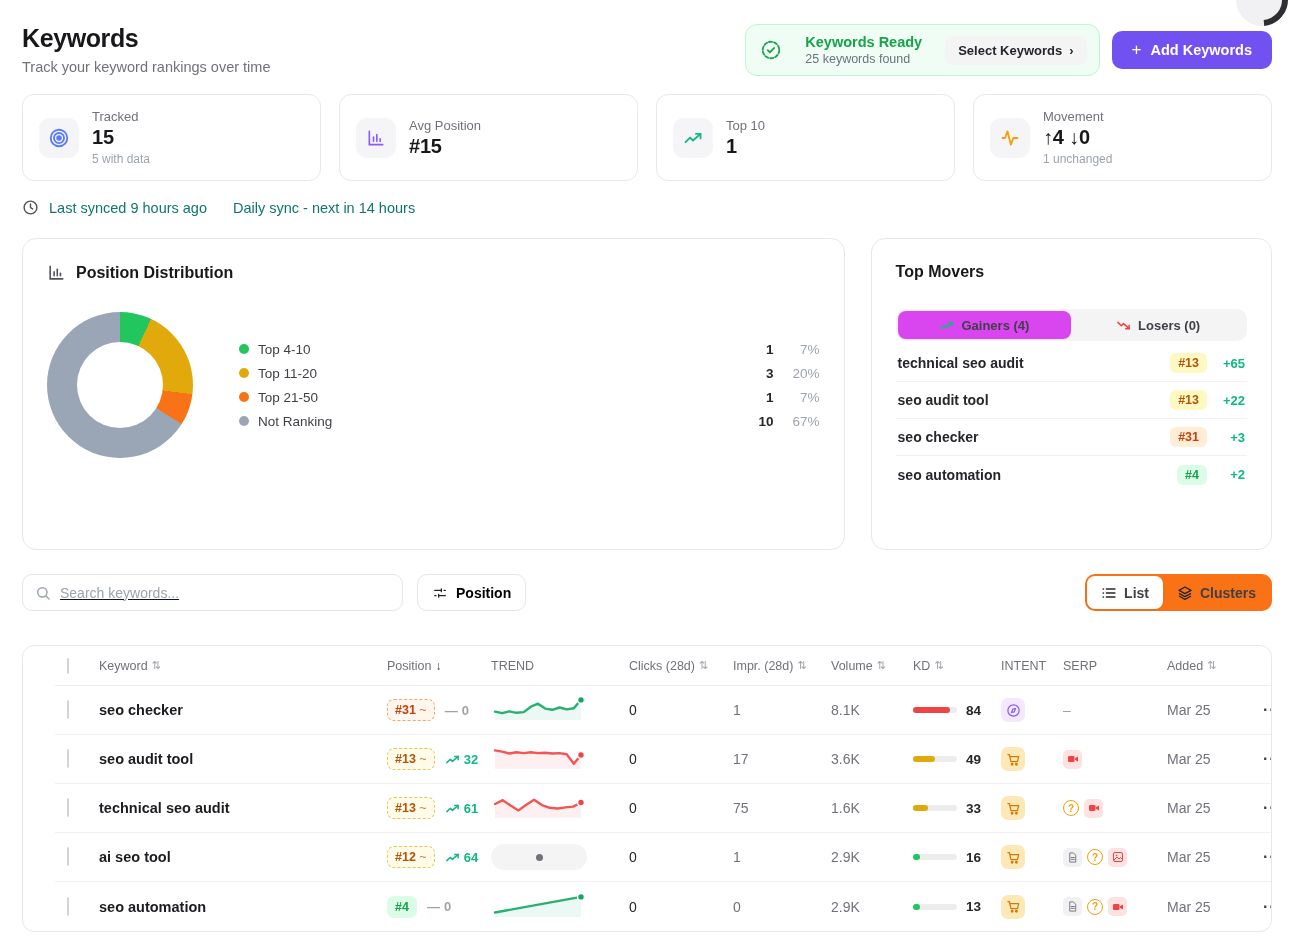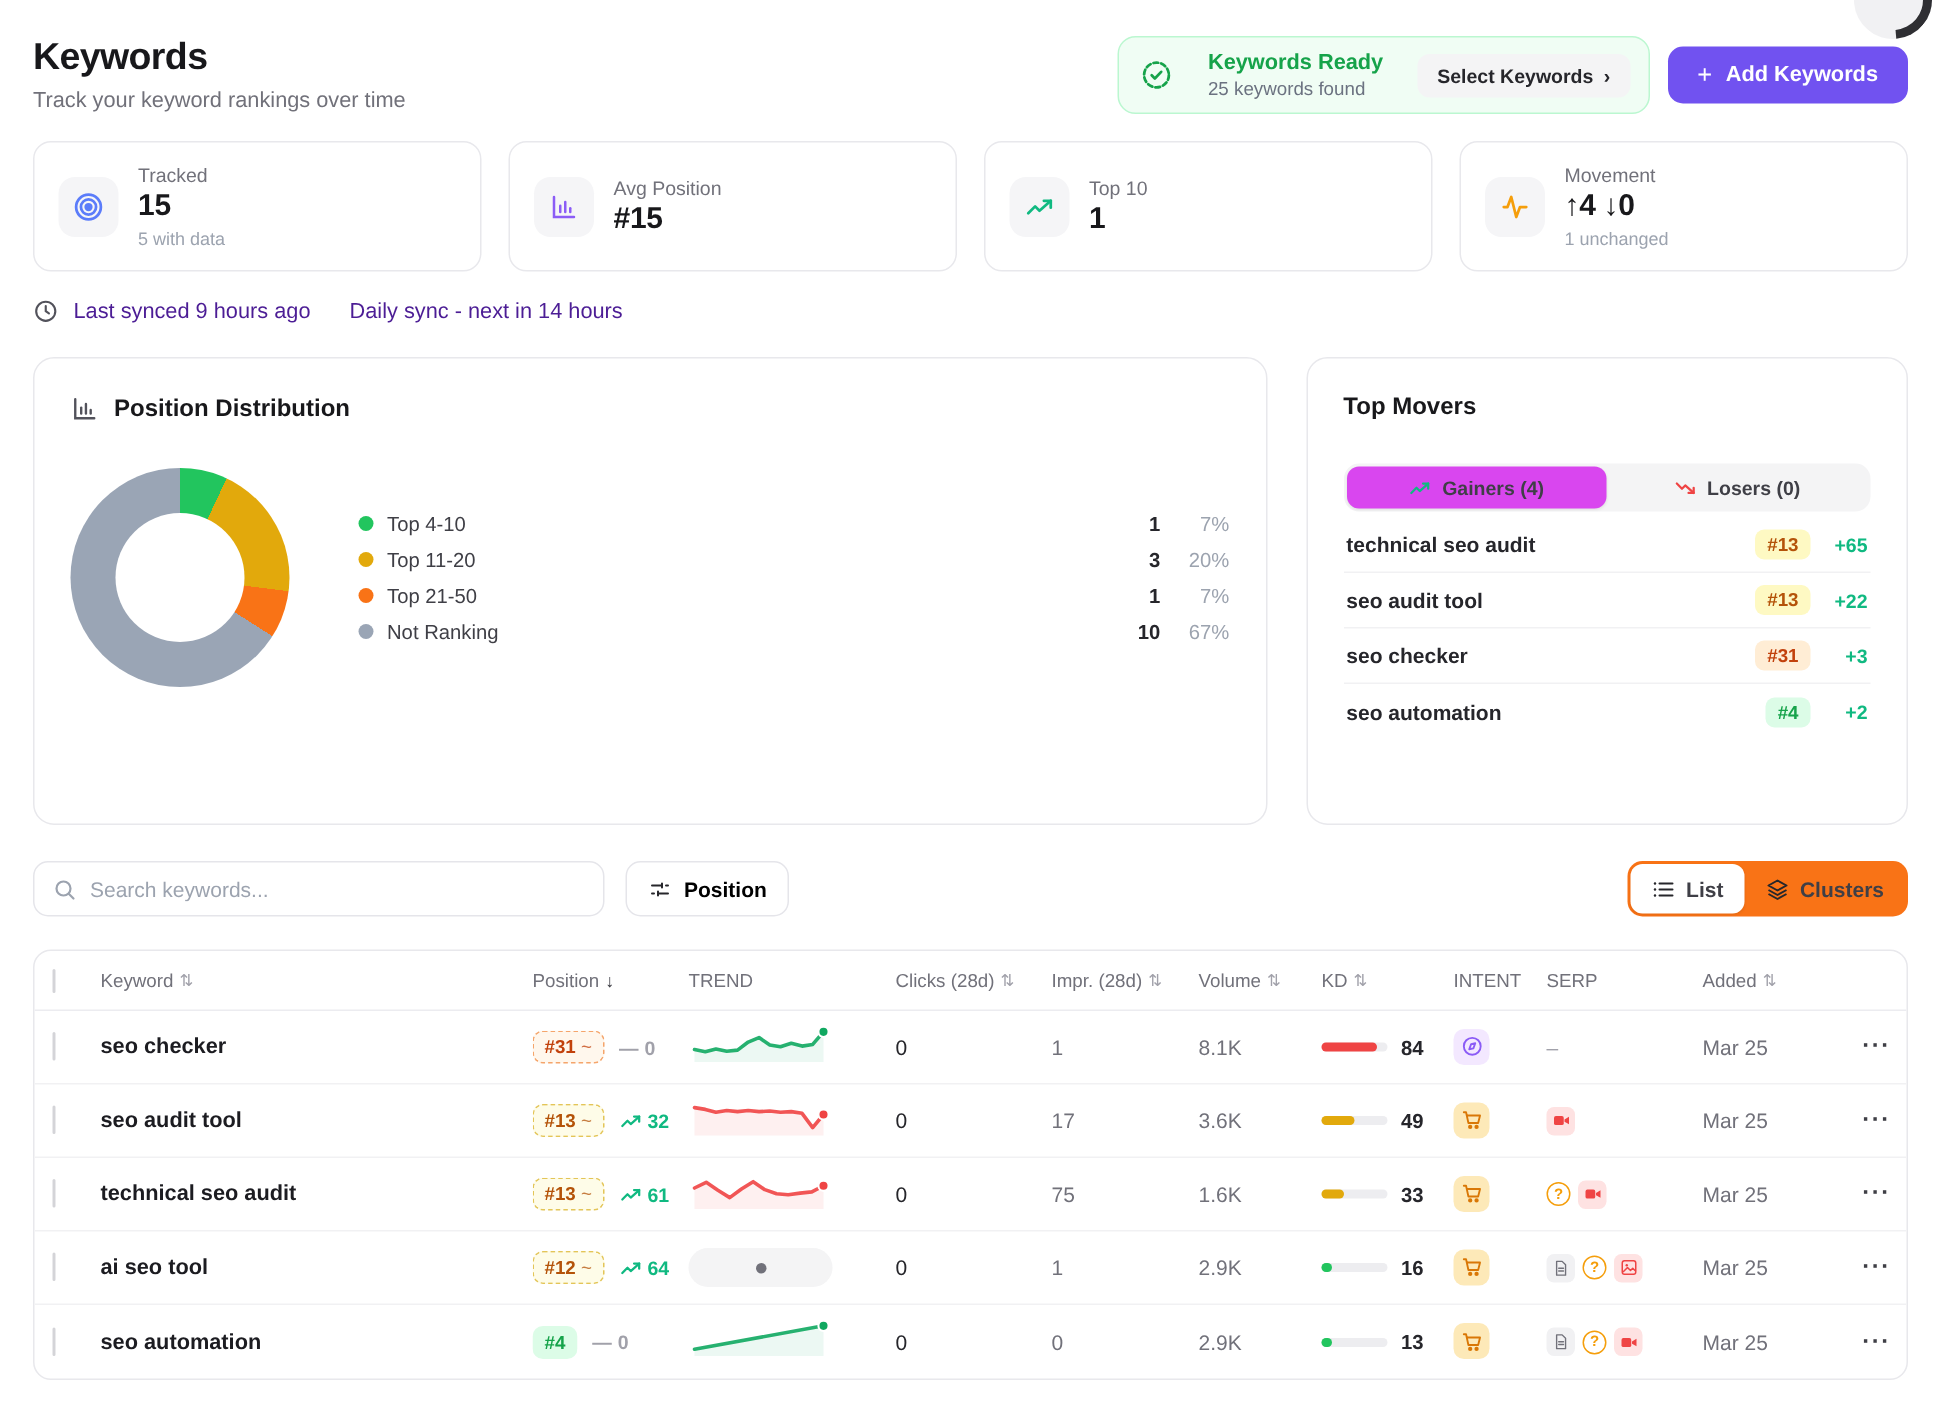--- a/index.html
+++ b/index.html
@@ -34,21 +34,21 @@
   .stat-card { flex:1; border:1px solid #e8e8ec; border-radius:12px; padding:14px 16px; display:flex; gap:13px;
     align-items:center; min-height:86px; background:#fff; }
   .stat-icon { width:40px; height:40px; border-radius:11px; background:#f5f5f7; display:flex;
     align-items:center; justify-content:center; flex:0 0 auto; }
   .stat-label { font-size:13px; color:#71717a; }
   .stat-value { font-size:20px; font-weight:700; margin-top:2px; letter-spacing:-0.2px; }
   .stat-sub { font-size:12px; color:#9ca3af; margin-top:3px; }
   .stat-sub:empty { display:none; }
 
   
-  .sync-row { display:flex; align-items:center; gap:10px; margin-top:18px; color:#4c1d95; font-size:14.5px; }
+  .sync-row { display:flex; align-items:center; gap:10px; margin-top:18px; color:#0f766e; font-size:14.5px; }
   .sync-row .sep { width:6px; }
 
   
   .main-row { display:flex; gap:26px; margin-top:22px; }
   .card { border:1px solid #e8e8ec; border-radius:14px; background:#fff; }
   .dist-card { width:826px; height:312px; padding:24px; }
   .card-head { display:flex; align-items:center; gap:10px; font-size:16px; font-weight:700; }
   .dist-body { display:flex; align-items:center; margin-top:30px; gap:24px; }
   .donut-wrap { width:146px; height:146px; position:relative; flex:0 0 auto; margin-left:0; }
   .donut { width:146px; height:146px; border-radius:50%; }
@@ -70,32 +70,32 @@
   .mover-row { display:flex; align-items:center; padding:9px 2px; border-bottom:1px solid #f1f1f3; height:37px; }
   .mover-row:last-child { border-bottom:none; }
   .mover-kw { font-size:14px; font-weight:600; color:#26262b; }
   .mover-badge { margin-left:auto; font-size:12.5px; font-weight:700; border-radius:6px; padding:3px 8px; }
   .mover-change { width:38px; text-align:right; color:#10b981; font-size:13px; font-weight:700; }
 
   
   .toolbar { display:flex; align-items:center; margin-top:24px; gap:14px; }
   .search-box { display:flex; align-items:center; gap:9px; width:381px; height:37px; border:1px solid #e5e5ea;
     border-radius:10px; padding:0 12px; background:#fff; }
-  .search-box input { border:none; outline:none; font-size:14px; flex:1; color:#6d28d9; background:transparent;
-    font-family:"Liberation Sans", sans-serif; }
+  .search-box input { border:none; outline:none; font-size:14px; flex:1; color:#0f172a; background:transparent;
+    font-family:"Liberation Sans", sans-serif;text-decoration:underline; }
   .search-box input::placeholder { color:#9ca3af; }
   .filter-btn { display:flex; align-items:center; gap:8px; height:37px; padding:0 14px; border:1px solid #e5e5ea;
     border-radius:10px; background:#fff; font-size:14px; font-weight:600; cursor:pointer; }
   .view-toggle { margin-left:auto; background:#f97316; border-radius:10px; padding:2px; display:flex; height:37px; }
   .view-btn { display:flex; align-items:center; gap:7px; padding:0 14px; font-size:14px; font-weight:600;
     color:#3f3f46; border-radius:8px; cursor:pointer; }
   .view-btn.active { background:#fff; box-shadow:0 1px 2px rgba(0,0,0,.08); }
 
   
-  .kw-table { margin-top:22px; border:1px solid #e8e8ec; border-radius:12px; overflow:hidden; background:#fff; }
+  .kw-table { margin-top:34px; border:1px solid #e8e8ec; border-radius:12px; overflow:hidden; background:#fff;padding-left:32px; }
   .tgrid { display:grid; grid-template-columns:44px 288px 104px 138px 104px 98px 82px 88px 62px 104px 96px 1fr;
     align-items:center; }
   .thead { height:40px; border-bottom:1px solid #ececf0; color:#71717a; font-size:12.5px; }
   .th { display:flex; align-items:center; gap:4px; }
   .th .sort { font-size:11px; color:#a1a1aa; }
   .th .sort.active { color:#3f3f46; font-size:12px; }
   .trow { height:49px; border-bottom:1px solid #f1f1f3; }
   .trow:last-child { border-bottom:none; }
   .cb { width:16px; height:16px; border:1.5px solid #d4d4d8; border-radius:4px; background:#fff;
     margin-left:12px; cursor:pointer; }

